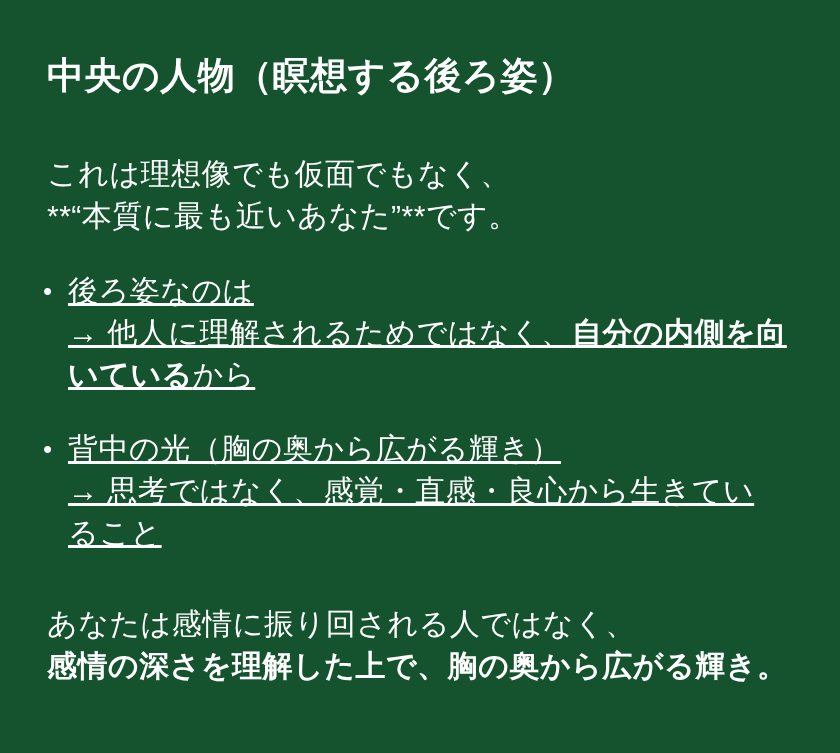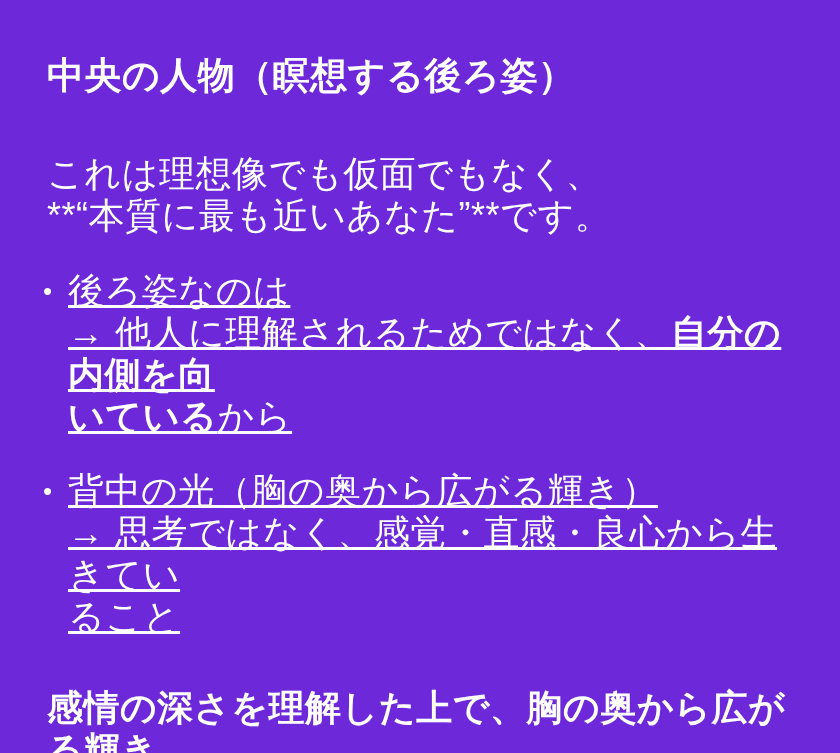--- a/index.html
+++ b/index.html
@@ -9,32 +9,32 @@
     background: #000000;
     color: #ffffff;
     font-family: "Liberation Sans", "DejaVu Sans", sans-serif;
     overflow: hidden;
   }
   .page {
     box-sizing: border-box;
     width: 840px;
     height: 753px;
     padding: 53px 47px 0 47px;
-    background: #6d28d9;
+    background: #14532d;
   }
   .title {
     margin: 0 0 54px 0;
     font-size: 37px;
     line-height: 46px;
     font-weight: 700;
     letter-spacing: 0.5px;
     color: #ffffff;
   }
   .para, .li-content {
-    font-size: 36px;
+    font-size: 30px;
     line-height: 42px;
     font-weight: 400;
     letter-spacing: 0.5px;
     white-space: pre-line;
     color: #ffffff;
   }
   .intro { margin: 0 0 33px 0; }
   .list {
     list-style: none;
     margin: 0 0 49px 0;
@@ -75,15 +75,16 @@
 いている</strong><span>から</span></span>
     </li>
     <li>
       <span class="marker">•</span>
       <span class="li-content"><span>背中の光（胸の奥から広がる輝き）
 → 思考ではなく、感覚・直感・良心から生きてい
 ること</span></span>
     </li>
   </ul>
 
-  <p class="para conclusion"><strong>感情の深さを理解した上で、胸の奥から広がる輝き。</strong></p>
+  <p class="para conclusion"><span>あなたは感情に振り回される人ではなく、
+</span><strong>感情の深さを理解した上で、胸の奥から広がる輝き。</strong></p>
 
 </div>
 
 </body></html>

